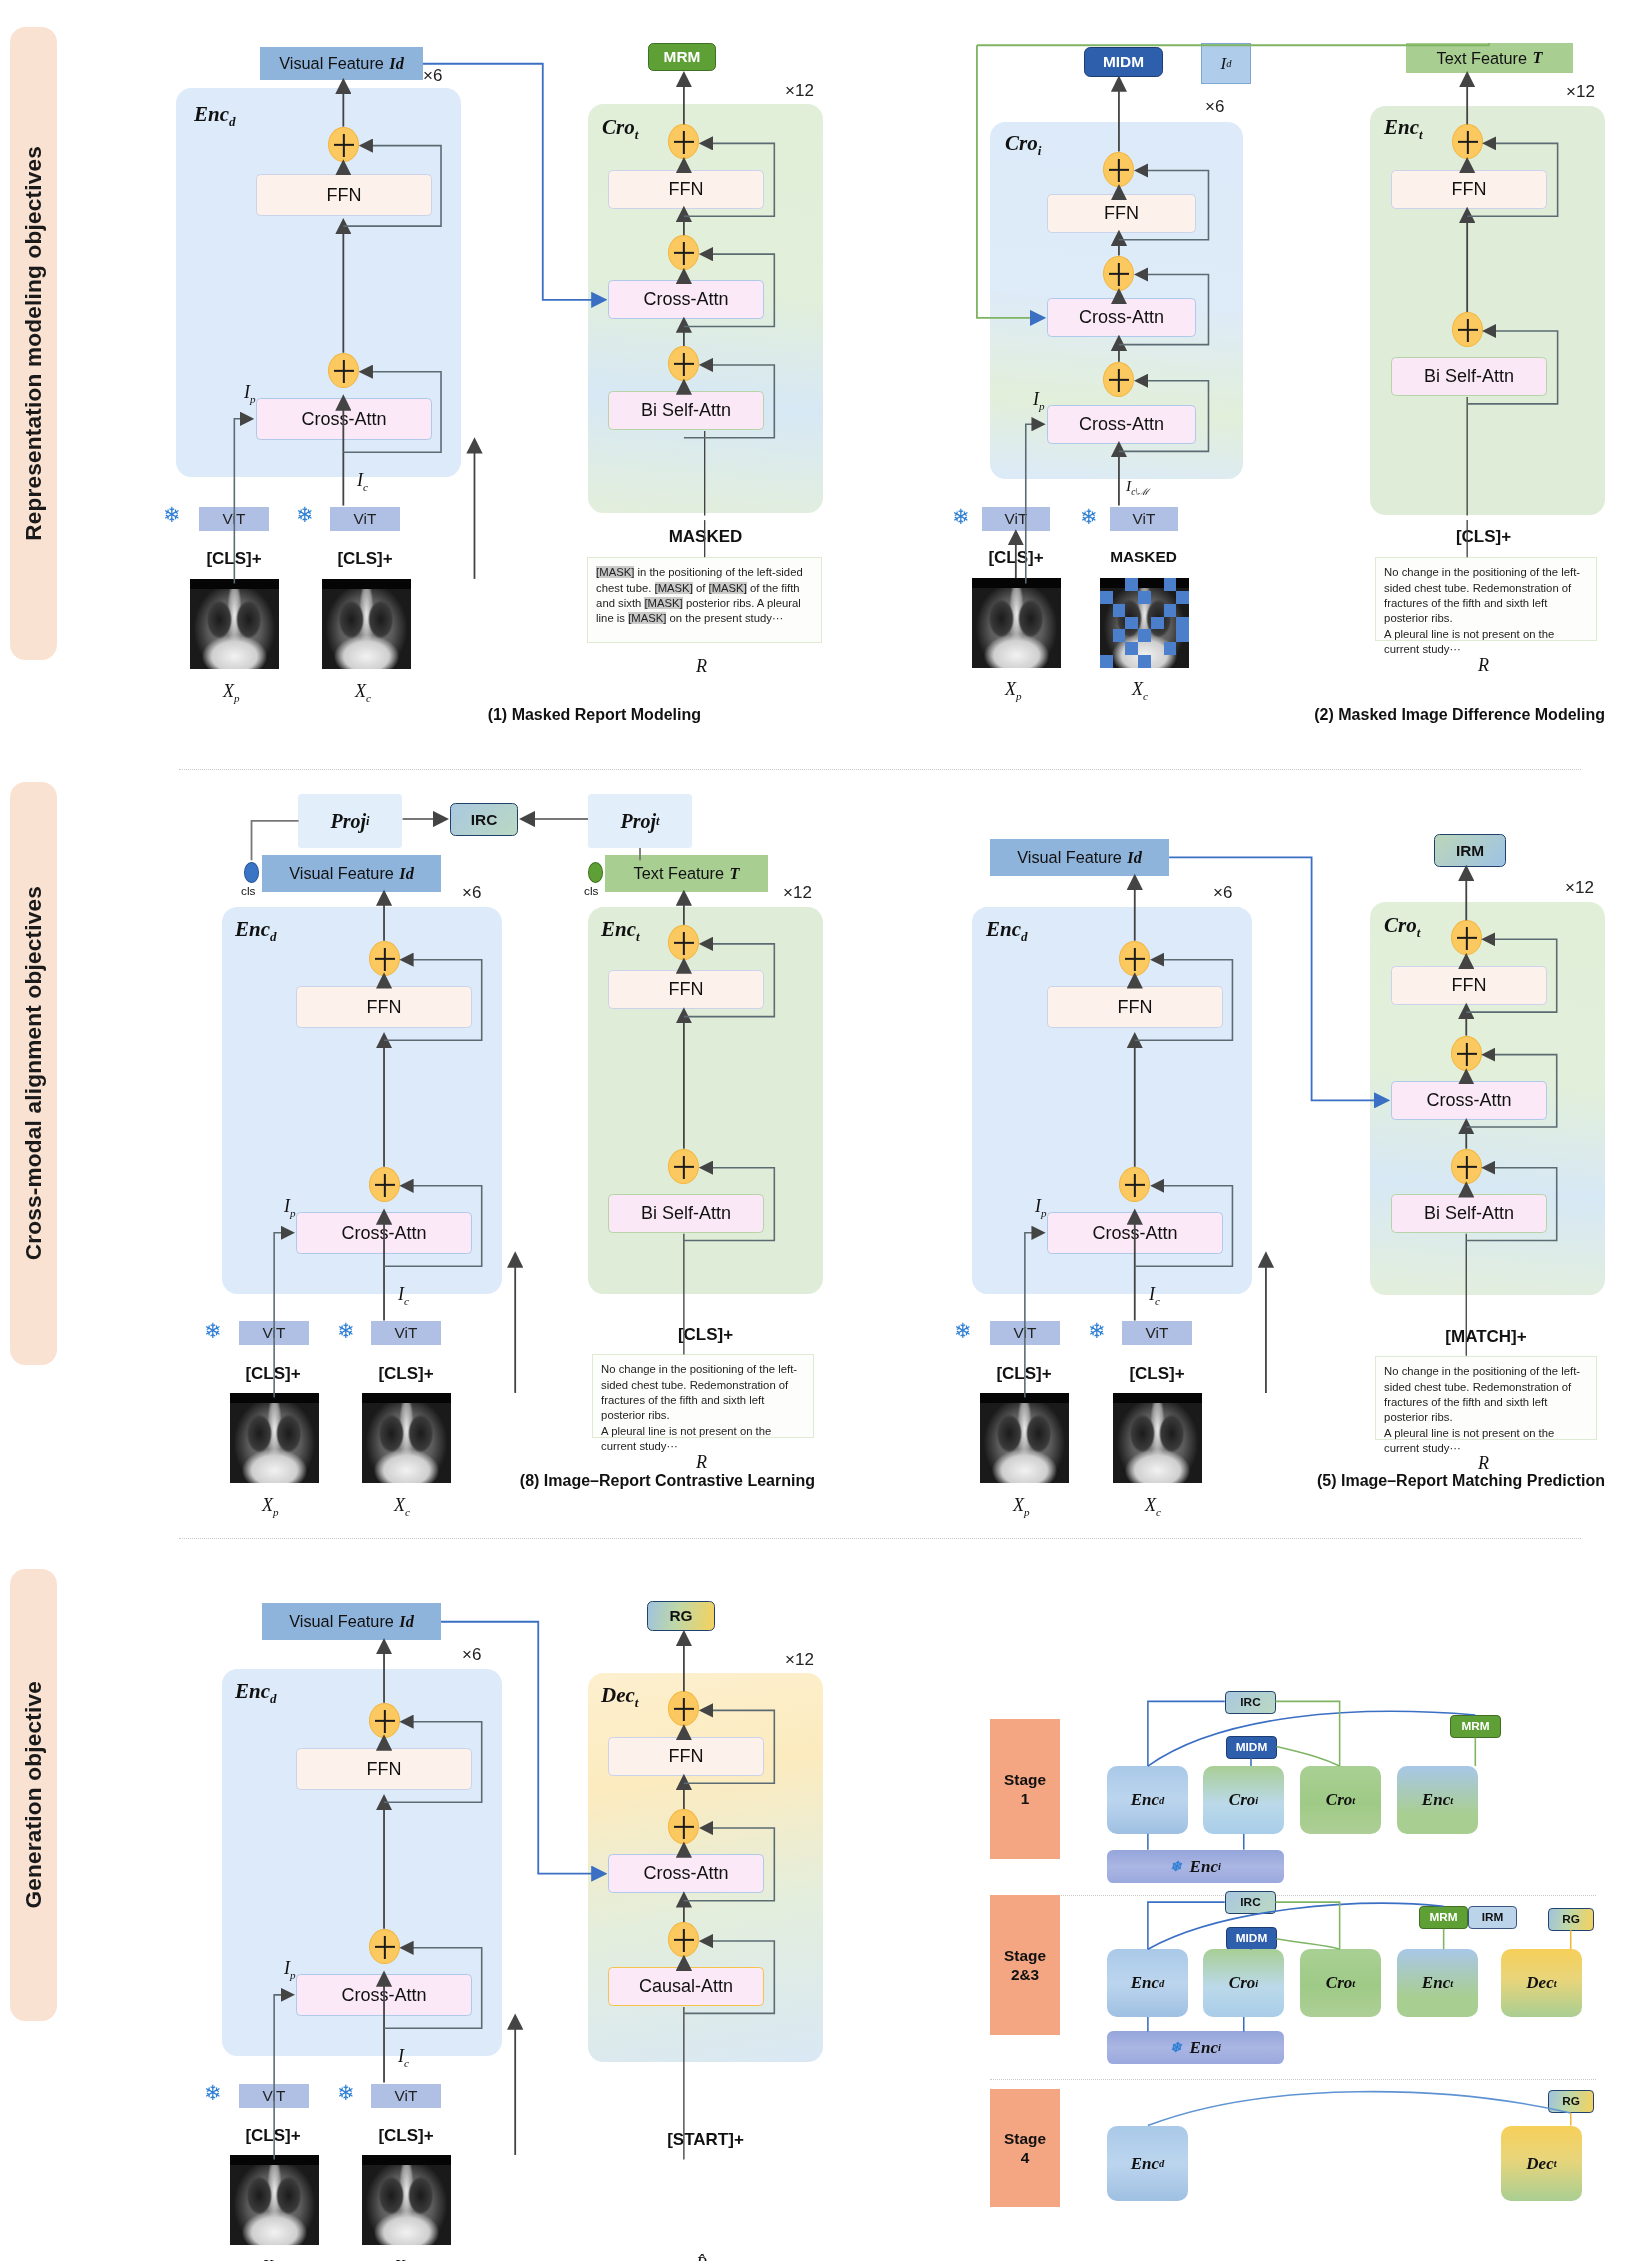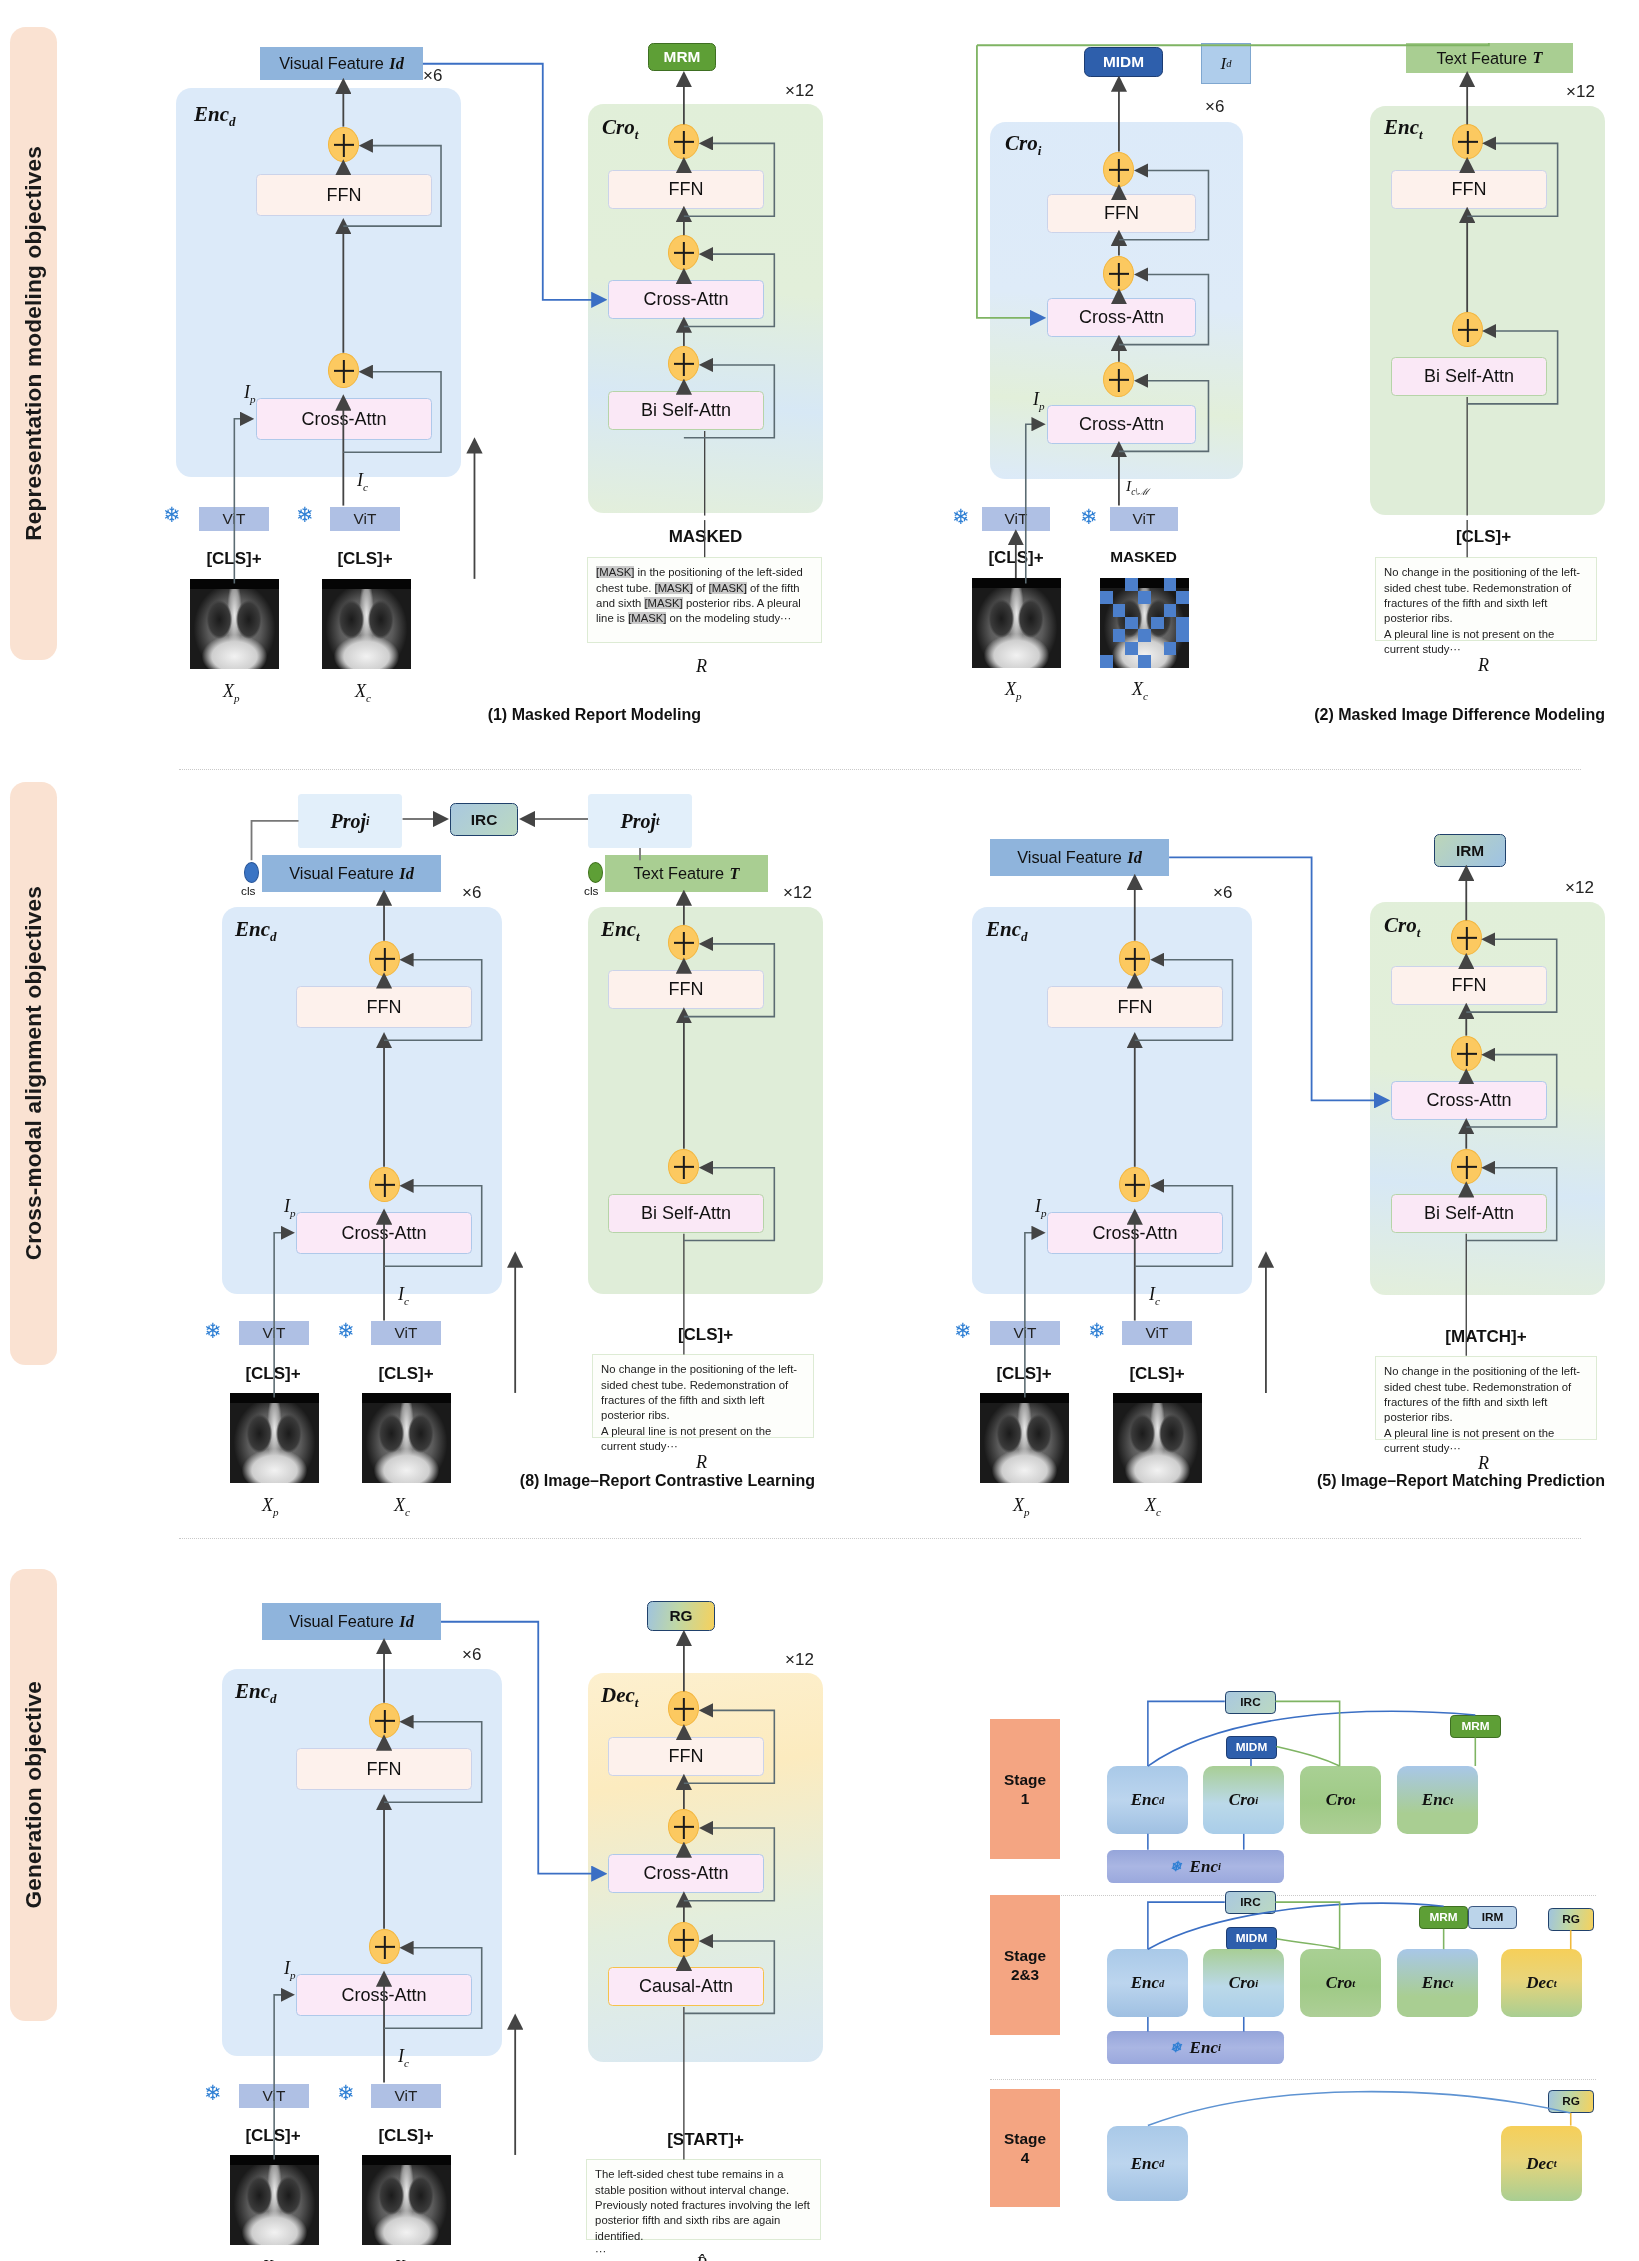--- a/index.html
+++ b/index.html
@@ -216,21 +216,21 @@
   <div class="plus" style="left:668px; top:124px;"></div>
   <div class="unit u-ffn" style="left:608px; top:170px; width:156px; height:39px;">FFN</div>
   <div class="plus" style="left:668px; top:235px;"></div>
   <div class="unit u-cross" style="left:608px; top:280px; width:156px; height:39px;">Cross-Attn</div>
   <div class="plus" style="left:668px; top:346px;"></div>
   <div class="unit u-self" style="left:608px; top:391px; width:156px; height:39px;">Bi Self-Attn</div>
 
   <div class="masked-lbl" style="left:624px; top:527px; width:163px;">MASKED</div>
 
   <div class="report" style="left:587px; top:557px; width:235px; height:86px;">
-    <span id="masked-report-text"><span class="mk">[MASK]</span><span> in the positioning of the left-sided chest tube. </span><span class="mk">[MASK]</span><span> of </span><span class="mk">[MASK]</span><span> of the fifth and sixth </span><span class="mk">[MASK]</span><span> posterior ribs. A pleural line is </span><span class="mk">[MASK]</span><span> on the modeling study···</span></span>
+    <span id="masked-report-text"><span class="mk">[MASK]</span><span> in the positioning of the left-sided chest tube. </span><span class="mk">[MASK]</span><span> of </span><span class="mk">[MASK]</span><span> of the fifth and sixth </span><span class="mk">[MASK]</span><span> posterior ribs. A pleural line is </span><span class="mk">[MASK]</span><span> on the present study···</span></span>
   </div>
   <div class="mathlbl" style="left:696px; top:656px;">R</div>
 
   <div class="caption" style="left:249px; top:706px; width:452px;">(1) Masked Report Modeling</div>
 
   <div class="enc-container enc-croi-grad" style="left:990px; top:122px; width:253px; height:357px;"></div>
   <div class="enc-title" style="left:1005px; top:131px;">
     <span>Cro</span><sub style="font-size:.62em">i</sub>
   </div>
   <div class="rep-count" style="left:1205px; top:97px;">×6</div>
@@ -536,23 +536,20 @@
   </div>
   <div class="rep-count" style="left:785px; top:1650px;">×12</div>
   <div class="plus" style="left:668px; top:1691px;"></div>
   <div class="unit u-ffn" style="left:608px; top:1737px; width:156px; height:39px;">FFN</div>
   <div class="plus" style="left:668px; top:1809px;"></div>
   <div class="unit u-cross" style="left:608px; top:1854px; width:156px; height:39px;">Cross-Attn</div>
   <div class="plus" style="left:668px; top:1922px;"></div>
   <div class="unit u-causal" style="left:608px; top:1967px; width:156px; height:39px;">Causal-Attn</div>
 
   <div class="cls-plus" style="left:633px; top:2130px; width:145px;">[START]+</div>
-  <div class="report" style="left:586px; top:2159px; width:235px; height:81px;">
-    <span class="rpt-gen">The left-sided chest tube remains in a stable position without interval change. Previously noted fractures involving the left posterior fifth and sixth ribs are again identified.<br>···</span>
-  </div>
   <div class="mathlbl" style="left:696px; top:2254px;">R̂</div>
 
   <div class="stage-chip" style="left:990px; top:1719px; width:70px; height:140px;">
     <span><span>Stage</span><br><span>1</span></span>
   </div>
   <div class="tag tag-irc" style="left:1225px; top:1691px; width:51px; height:22.6px;">IRC</div>
   <div class="tag tag-midm" style="left:1226px; top:1736px; width:51px; height:22.6px;">MIDM</div>
   <div class="tag tag-mrm" style="left:1450px; top:1715px; width:51px; height:22.6px;">MRM</div>
 
   <div class="mod mod-encd" style="left:1107px; top:1766px; width:81px; height:68px;">

